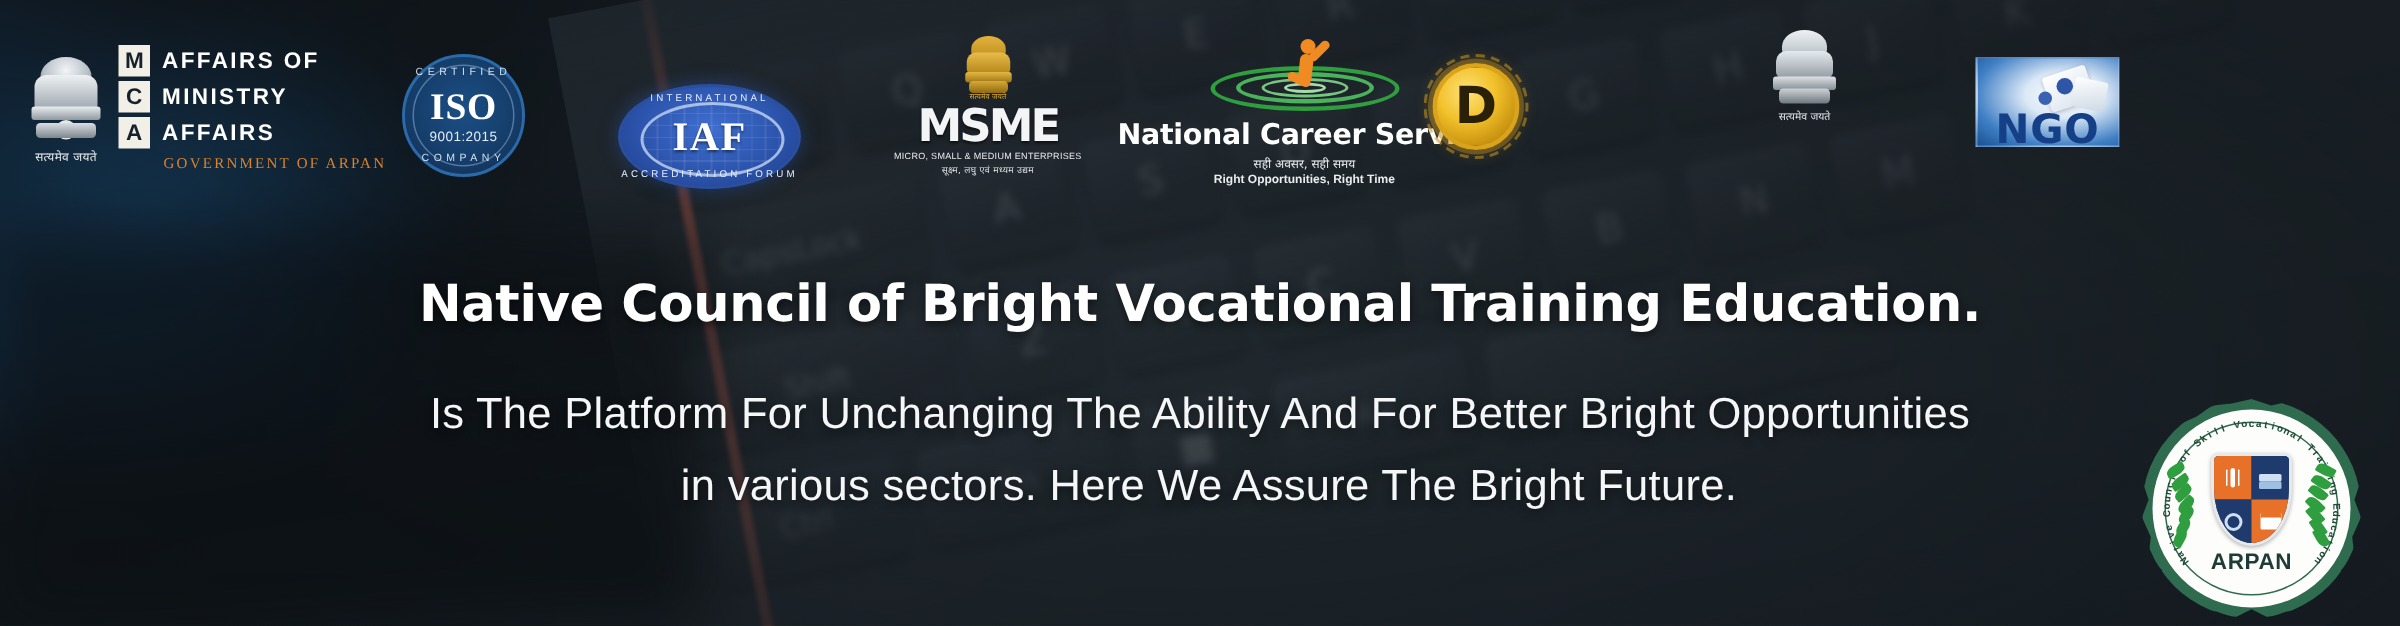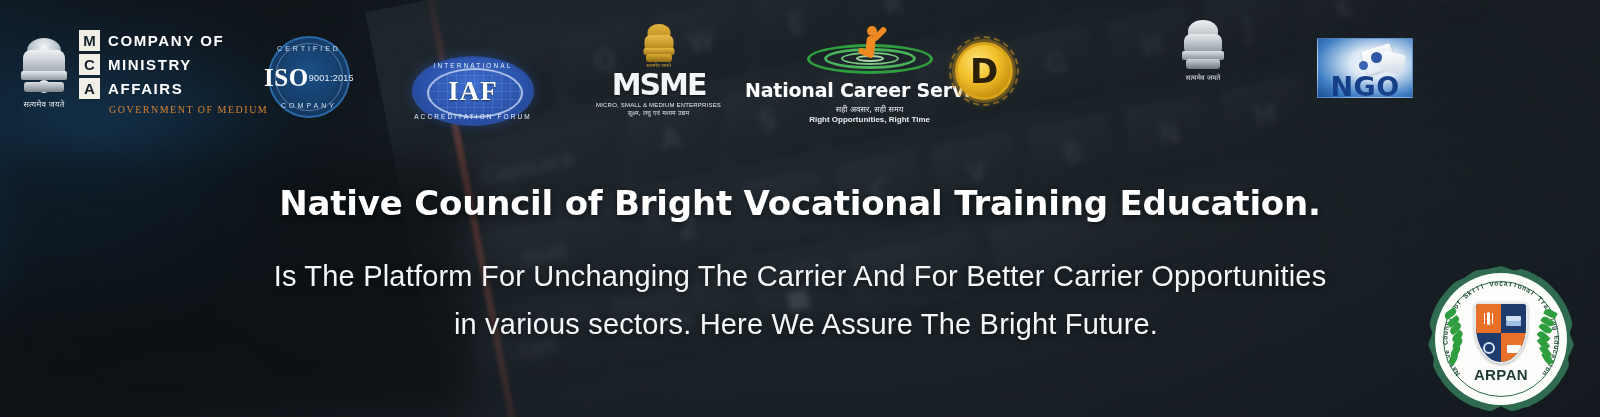--- a/index.html
+++ b/index.html
@@ -115,21 +115,21 @@
   }
   .mca-word{ color:#ffffff; font-size:15px; font-weight:bold; letter-spacing:1.6px; }
   .mca-gov{ color:#d9832f; font-size:10px; letter-spacing:1.5px; margin-top:5px; margin-left:30px; font-family:"Liberation Serif", serif;}
 
   
   .iso{ left:268px; top:36px; }
   .iso-badge{
     width:82px;height:82px;border-radius:50%;
     background:radial-gradient(circle at 50% 45%, #1b4f86 0%, #153c68 62%, #10294a 100%);
     border:2px solid #2a6aa8; position:relative;
-    display:flex;align-items:center;justify-content:center;flex-direction:row;
+    display:flex;align-items:center;justify-content:center;flex-direction:column;
   }
   .iso-ring{
     position:absolute; inset:5px; border-radius:50%; border:1px solid rgba(160,195,230,.45);
   }
   .iso-main{ color:#fff; font-size:25px; font-weight:bold; letter-spacing:.5px; line-height:1; font-family:"Liberation Serif", serif;}
   .iso-sub{ color:#e4edf6; font-size:9px; margin-top:2px; letter-spacing:.3px;}
   .iso-top,.iso-bot{ position:absolute; color:#cfe0ef; font-size:7px; letter-spacing:3px; width:100%; text-align:center;}
   .iso-top{ top:7px; } .iso-bot{ bottom:7px; }
 
   
@@ -390,32 +390,32 @@
           <span class="lions"></span>
           <span class="abacus"></span>
         <span class="wheel"></span>
           <span class="pillar"></span>
         <span class="motto">सत्यमेव जयते</span>
       </div>
       <div>
         <div class="mca-letters">
           <div class="mca-row">
             <span class="mca-box">M</span>
-            <span class="mca-word">COMPANY OF</span>
+            <span class="mca-word">AFFAIRS OF</span>
           </div>
           <div class="mca-row">
             <span class="mca-box">C</span>
             <span class="mca-word">MINISTRY</span>
           </div>
           <div class="mca-row">
             <span class="mca-box">A</span>
             <span class="mca-word">AFFAIRS</span>
           </div>
         </div>
-        <div class="mca-gov">GOVERNMENT OF MEDIUM</div>
+        <div class="mca-gov">GOVERNMENT OF ARPAN</div>
       </div>
     </div>
 
     <div class="logo iso">
       <div class="iso-badge">
         <div class="iso-ring"></div>
         <div class="iso-top">CERTIFIED</div>
         <div class="iso-main">ISO</div>
         <div class="iso-sub">9001:2015</div>
         <div class="iso-bot">COMPANY</div>
@@ -486,21 +486,21 @@
           <span class="stamp2"></span>
         <span class="ngo-text">NGO</span>
       </div>
     </div>
 
   </div>
 
   <div class="headline">Native Council of Bright Vocational Training Education.</div>
 
   <div class="sub">
-    <span>Is The Platform For Unchanging The Carrier And For Better Carrier Opportunities</span>
+    <span>Is The Platform For Unchanging The Ability And For Better Bright Opportunities</span>
     <span class="l2">in various sectors. Here We Assure The Bright Future.</span>
   </div>
 
   <div class="seal">
     <div class="seal-scallop"></div>
     <div class="seal-inner"></div>
     <div class="seal-ring"></div>
     <div class="seal-arc" id="seal-arc">
         <span style="transform: rotate(-128deg) translate(0px, -56px) translate(-50%, -50%);">N</span>
         <span style="transform: rotate(-123.077deg) translate(0px, -56px) translate(-50%, -50%);">a</span>

